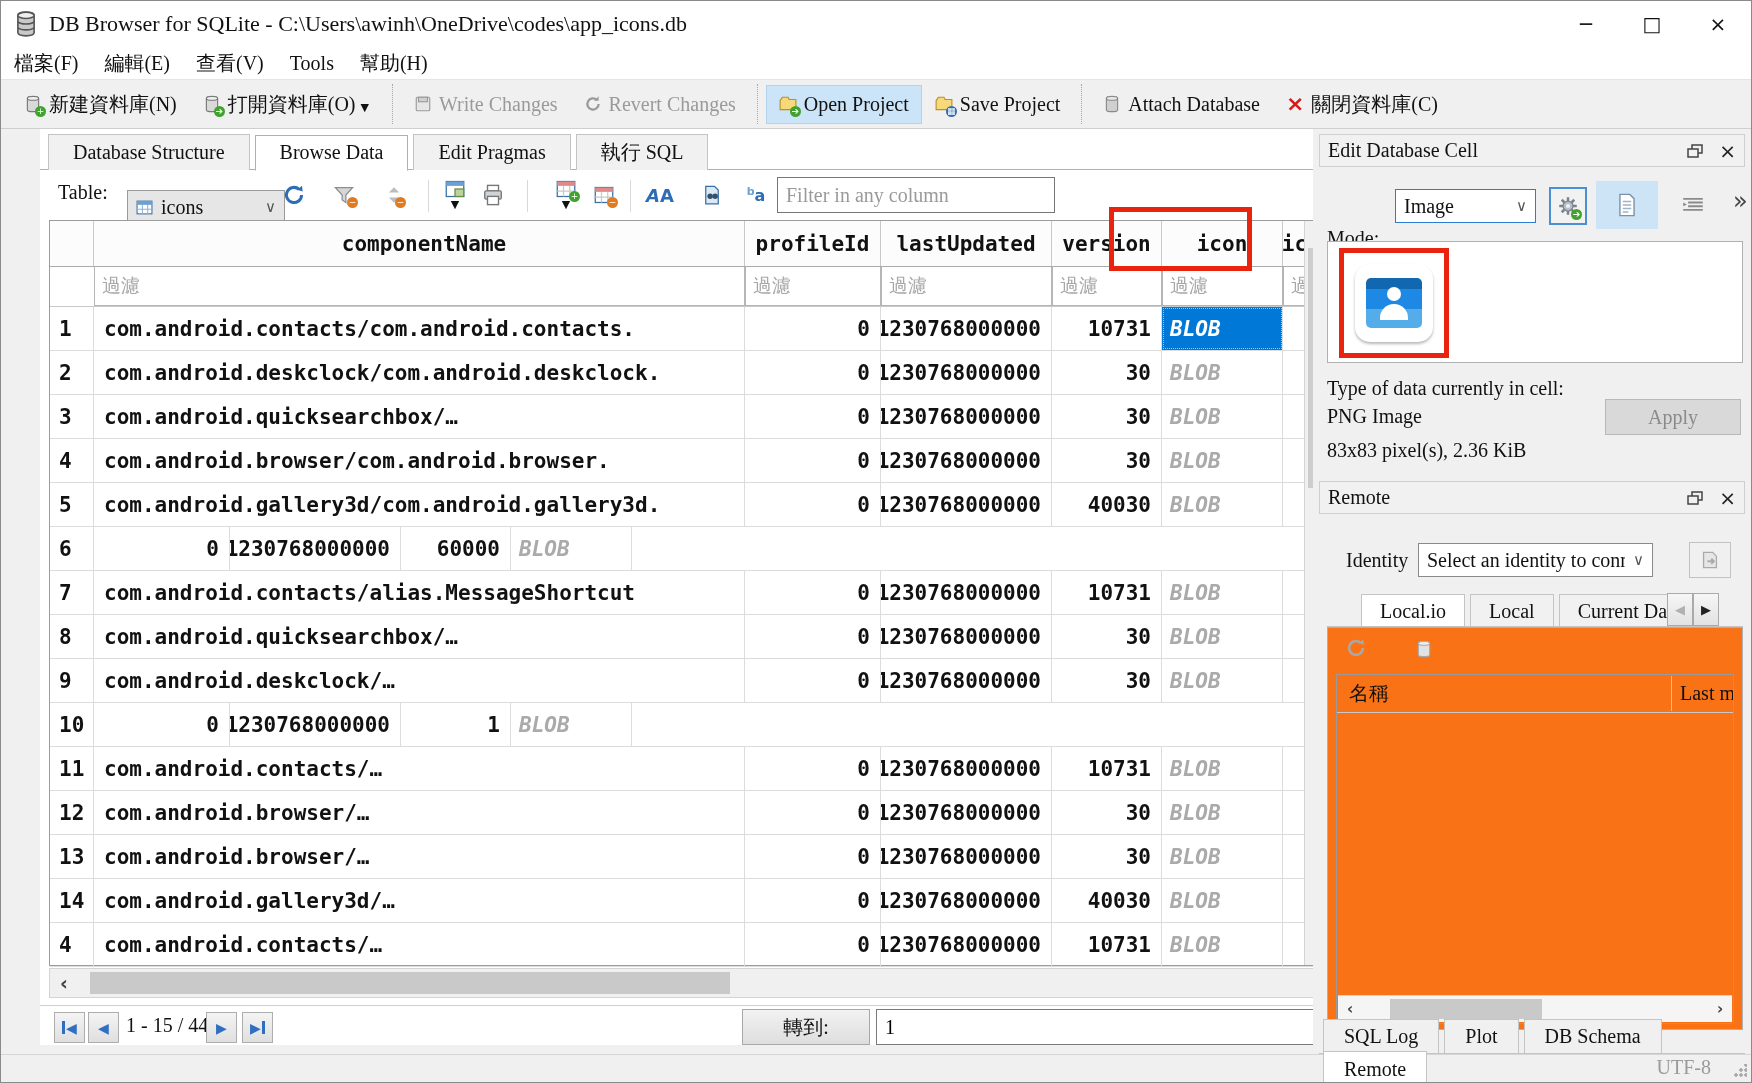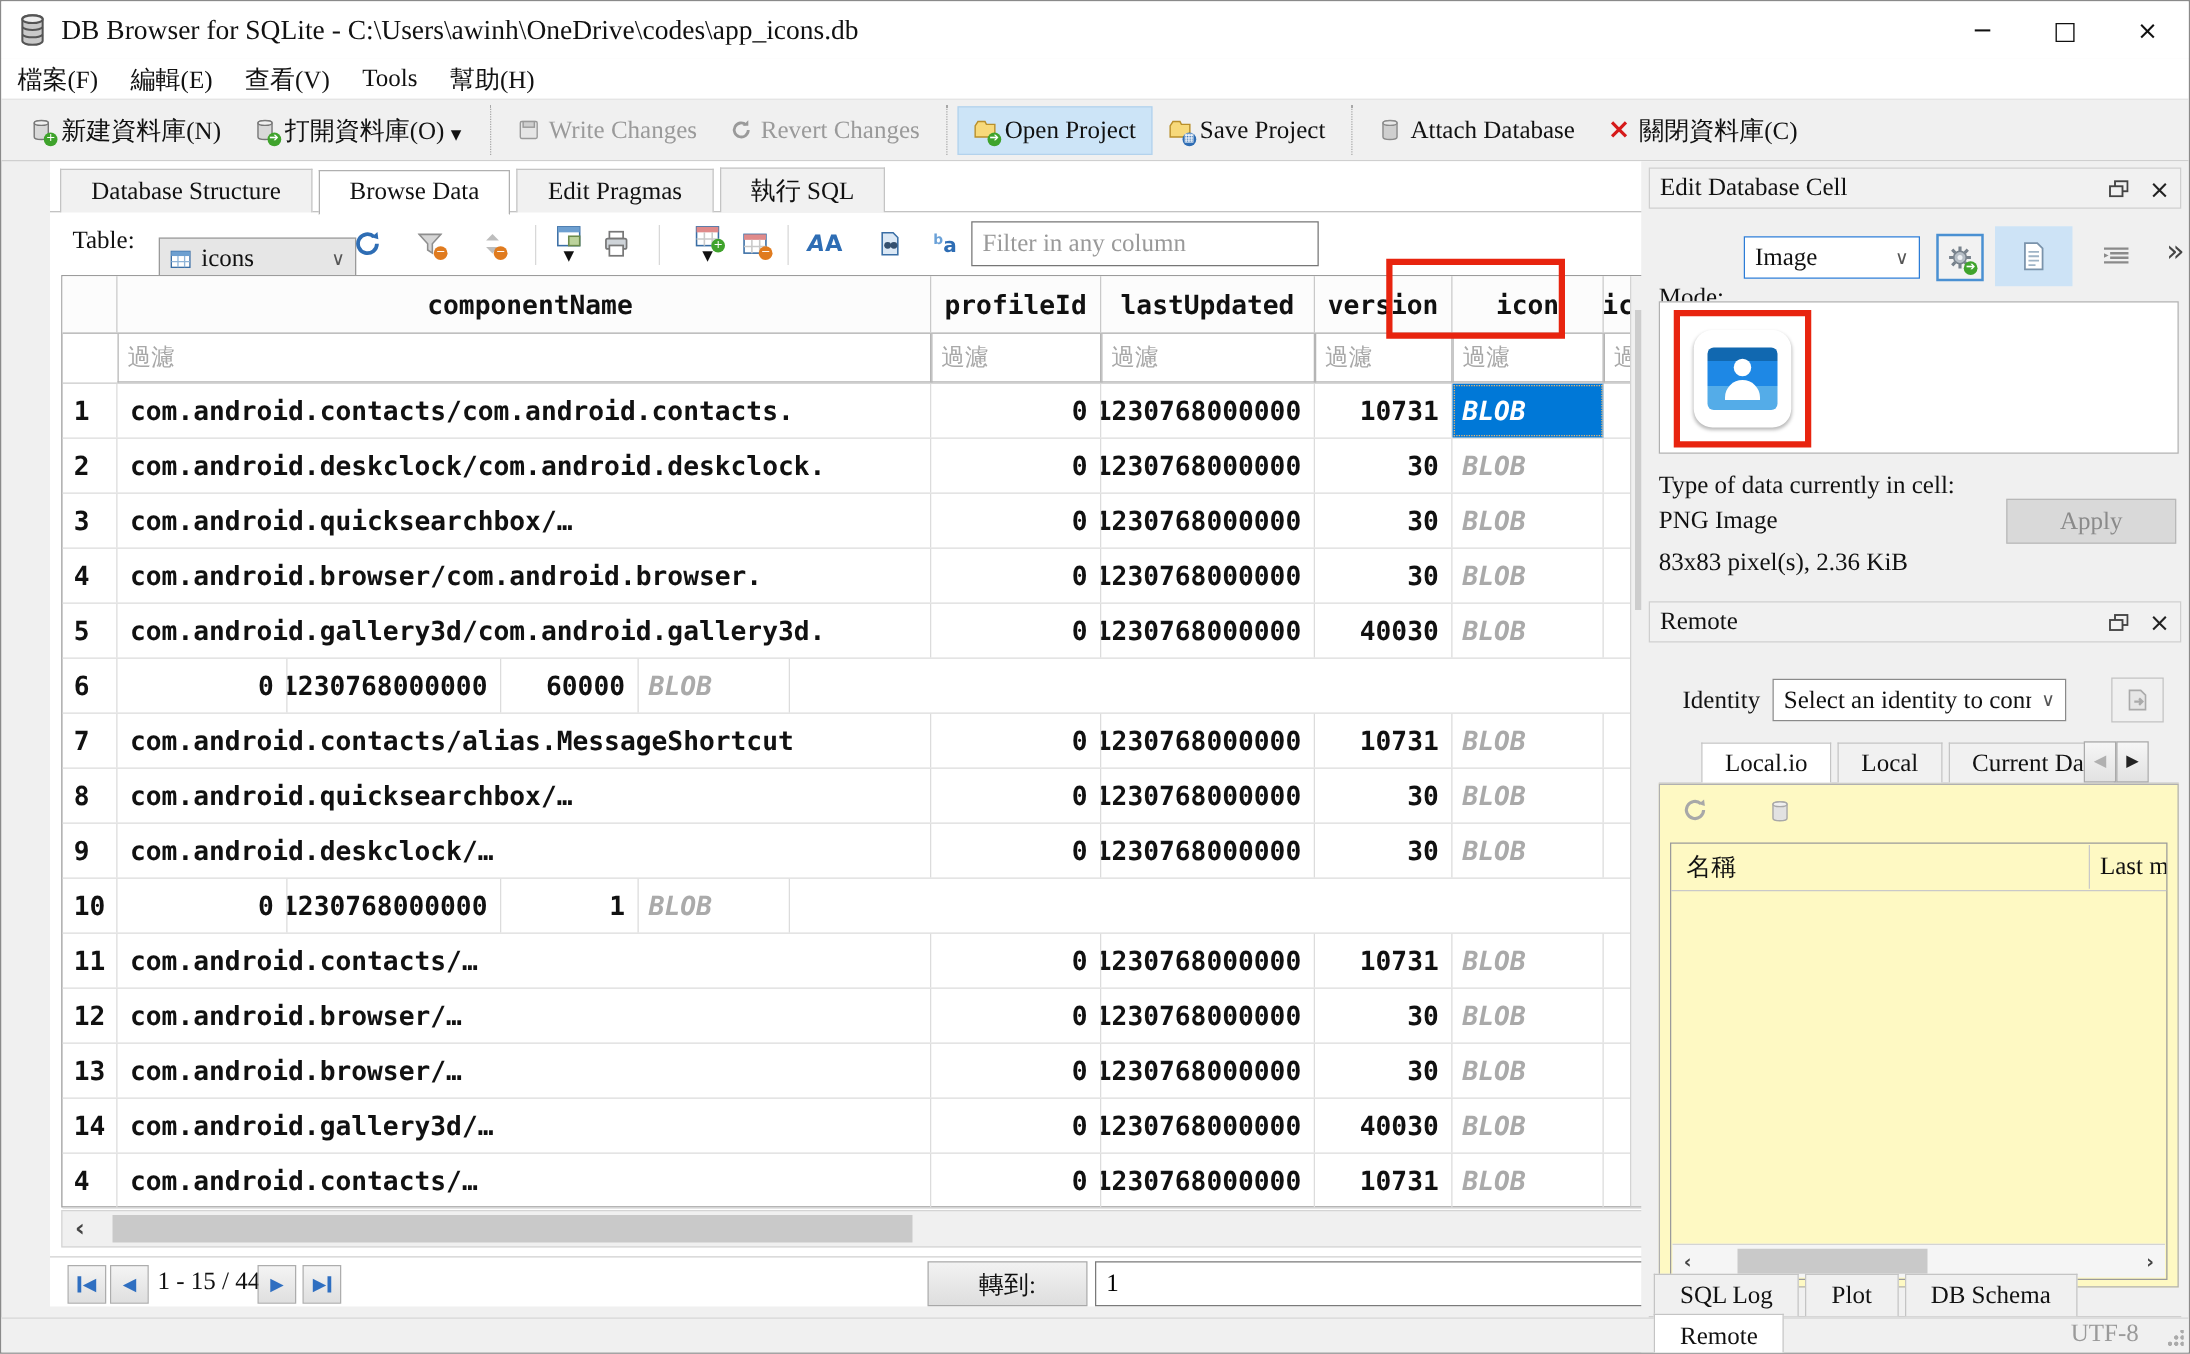--- a/index.html
+++ b/index.html
@@ -98,21 +98,21 @@
   .contact{width:56px;height:50px;border-radius:5px;position:relative;overflow:hidden;background:linear-gradient(#1168b0 0%,#1168b0 22%,#1e88e5 22%,#1e88e5 62%,#54acе8 62%);background:linear-gradient(#1168b0 0%,#1168b0 22%,#1e88e5 22%,#1e88e5 62%,#54ace8 62%,#54ace8 100%);}
   .contact .head{position:absolute;left:21px;top:9px;width:14px;height:14px;border-radius:50%;background:#fff;}
   .contact .body{position:absolute;left:14px;top:26px;width:28px;height:16px;border-radius:14px 14px 0 0;background:#fff;}
 
   .applybtn{position:absolute;left:292px;top:270px;width:136px;height:36px;background:#d9d9d9;border:1px solid #b8b8b8;color:#8a8a8a;display:flex;align-items:center;justify-content:center;}
 
   .rtab{display:inline-flex;align-items:center;height:33px;padding:0 18px;background:#f1f1f1;border:1px solid #c4c4c4;border-bottom:none;position:relative;top:1px;white-space:nowrap;overflow:hidden;}
   .rtab.active{background:#fff;z-index:2;}
   .scrbtn{position:absolute;top:0;width:26px;height:33px;background:linear-gradient(#f6f6f6,#e2e2e2);border:1px solid #aaa;display:flex;align-items:center;justify-content:center;font-family:"DejaVu Sans",sans-serif;font-size:13px;}
 
-  .rbox{position:absolute;left:14px;right:8px;top:498px;bottom:52px;background:#fef9c3;border:1px solid #b0b0b0;}
+  .rbox{position:absolute;left:14px;right:8px;top:498px;bottom:52px;background:#f97316;border:1px solid #b0b0b0;}
   .rlist{position:absolute;left:8px;right:8px;top:46px;bottom:5px;border:1px solid #9a9a9a;}
   .rlisthead{display:flex;height:38px;border-bottom:1px solid #c9c9c9;align-items:center;}
   .rhs{position:absolute;left:1px;right:1px;bottom:1px;height:27px;background:#f5f5f5;border-top:1px solid #d4d4d4;font-family:"DejaVu Sans",sans-serif;}
 
   .btab{display:inline-flex;align-items:center;height:34px;padding:0 20px;background:#f0f0f0;border:1px solid #c4c4c4;border-bottom:none;position:relative;top:1px;}
   .btab.active{background:#fff;z-index:2;height:36px;top:-1px;}
 
   .statusbar{position:absolute;left:0;right:0;bottom:0;height:28px;background:#f0f0f0;border-top:1px solid #d6d6d6;}
   .enc{position:absolute;right:40px;top:1px;color:#9a9a9a;font-size:20px;}
   .grip{position:absolute;right:4px;bottom:4px;width:14px;height:14px;

